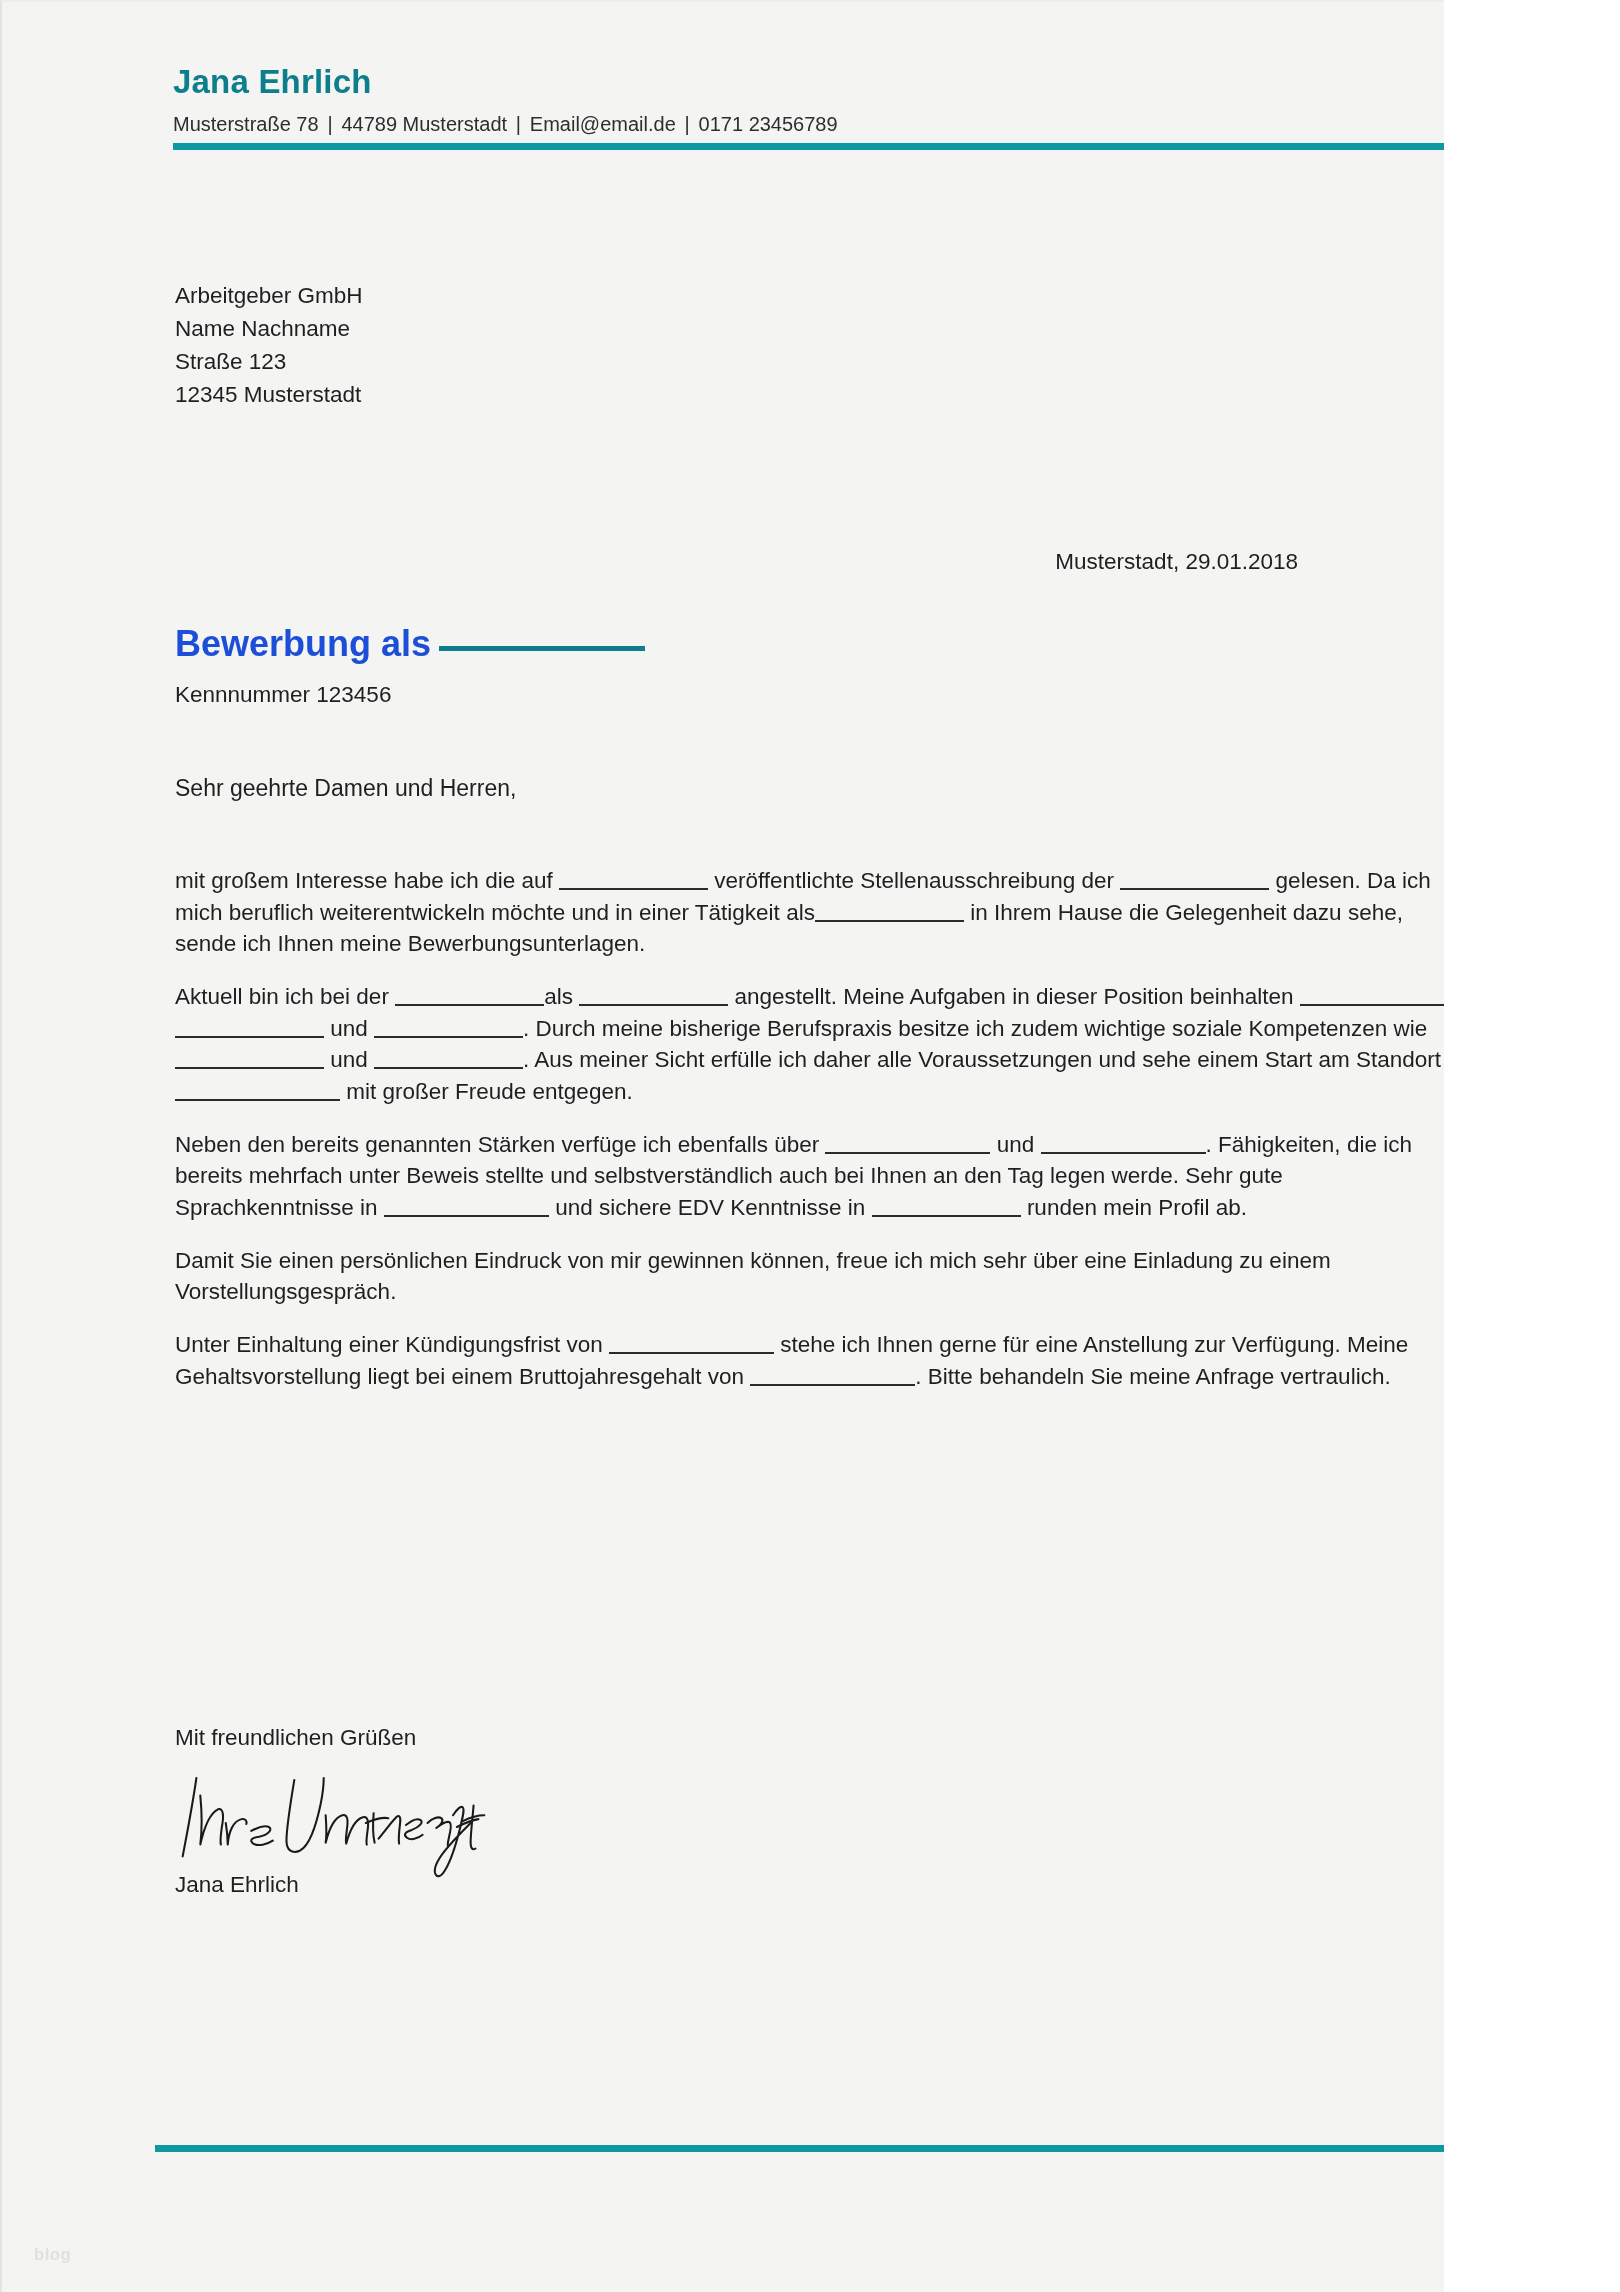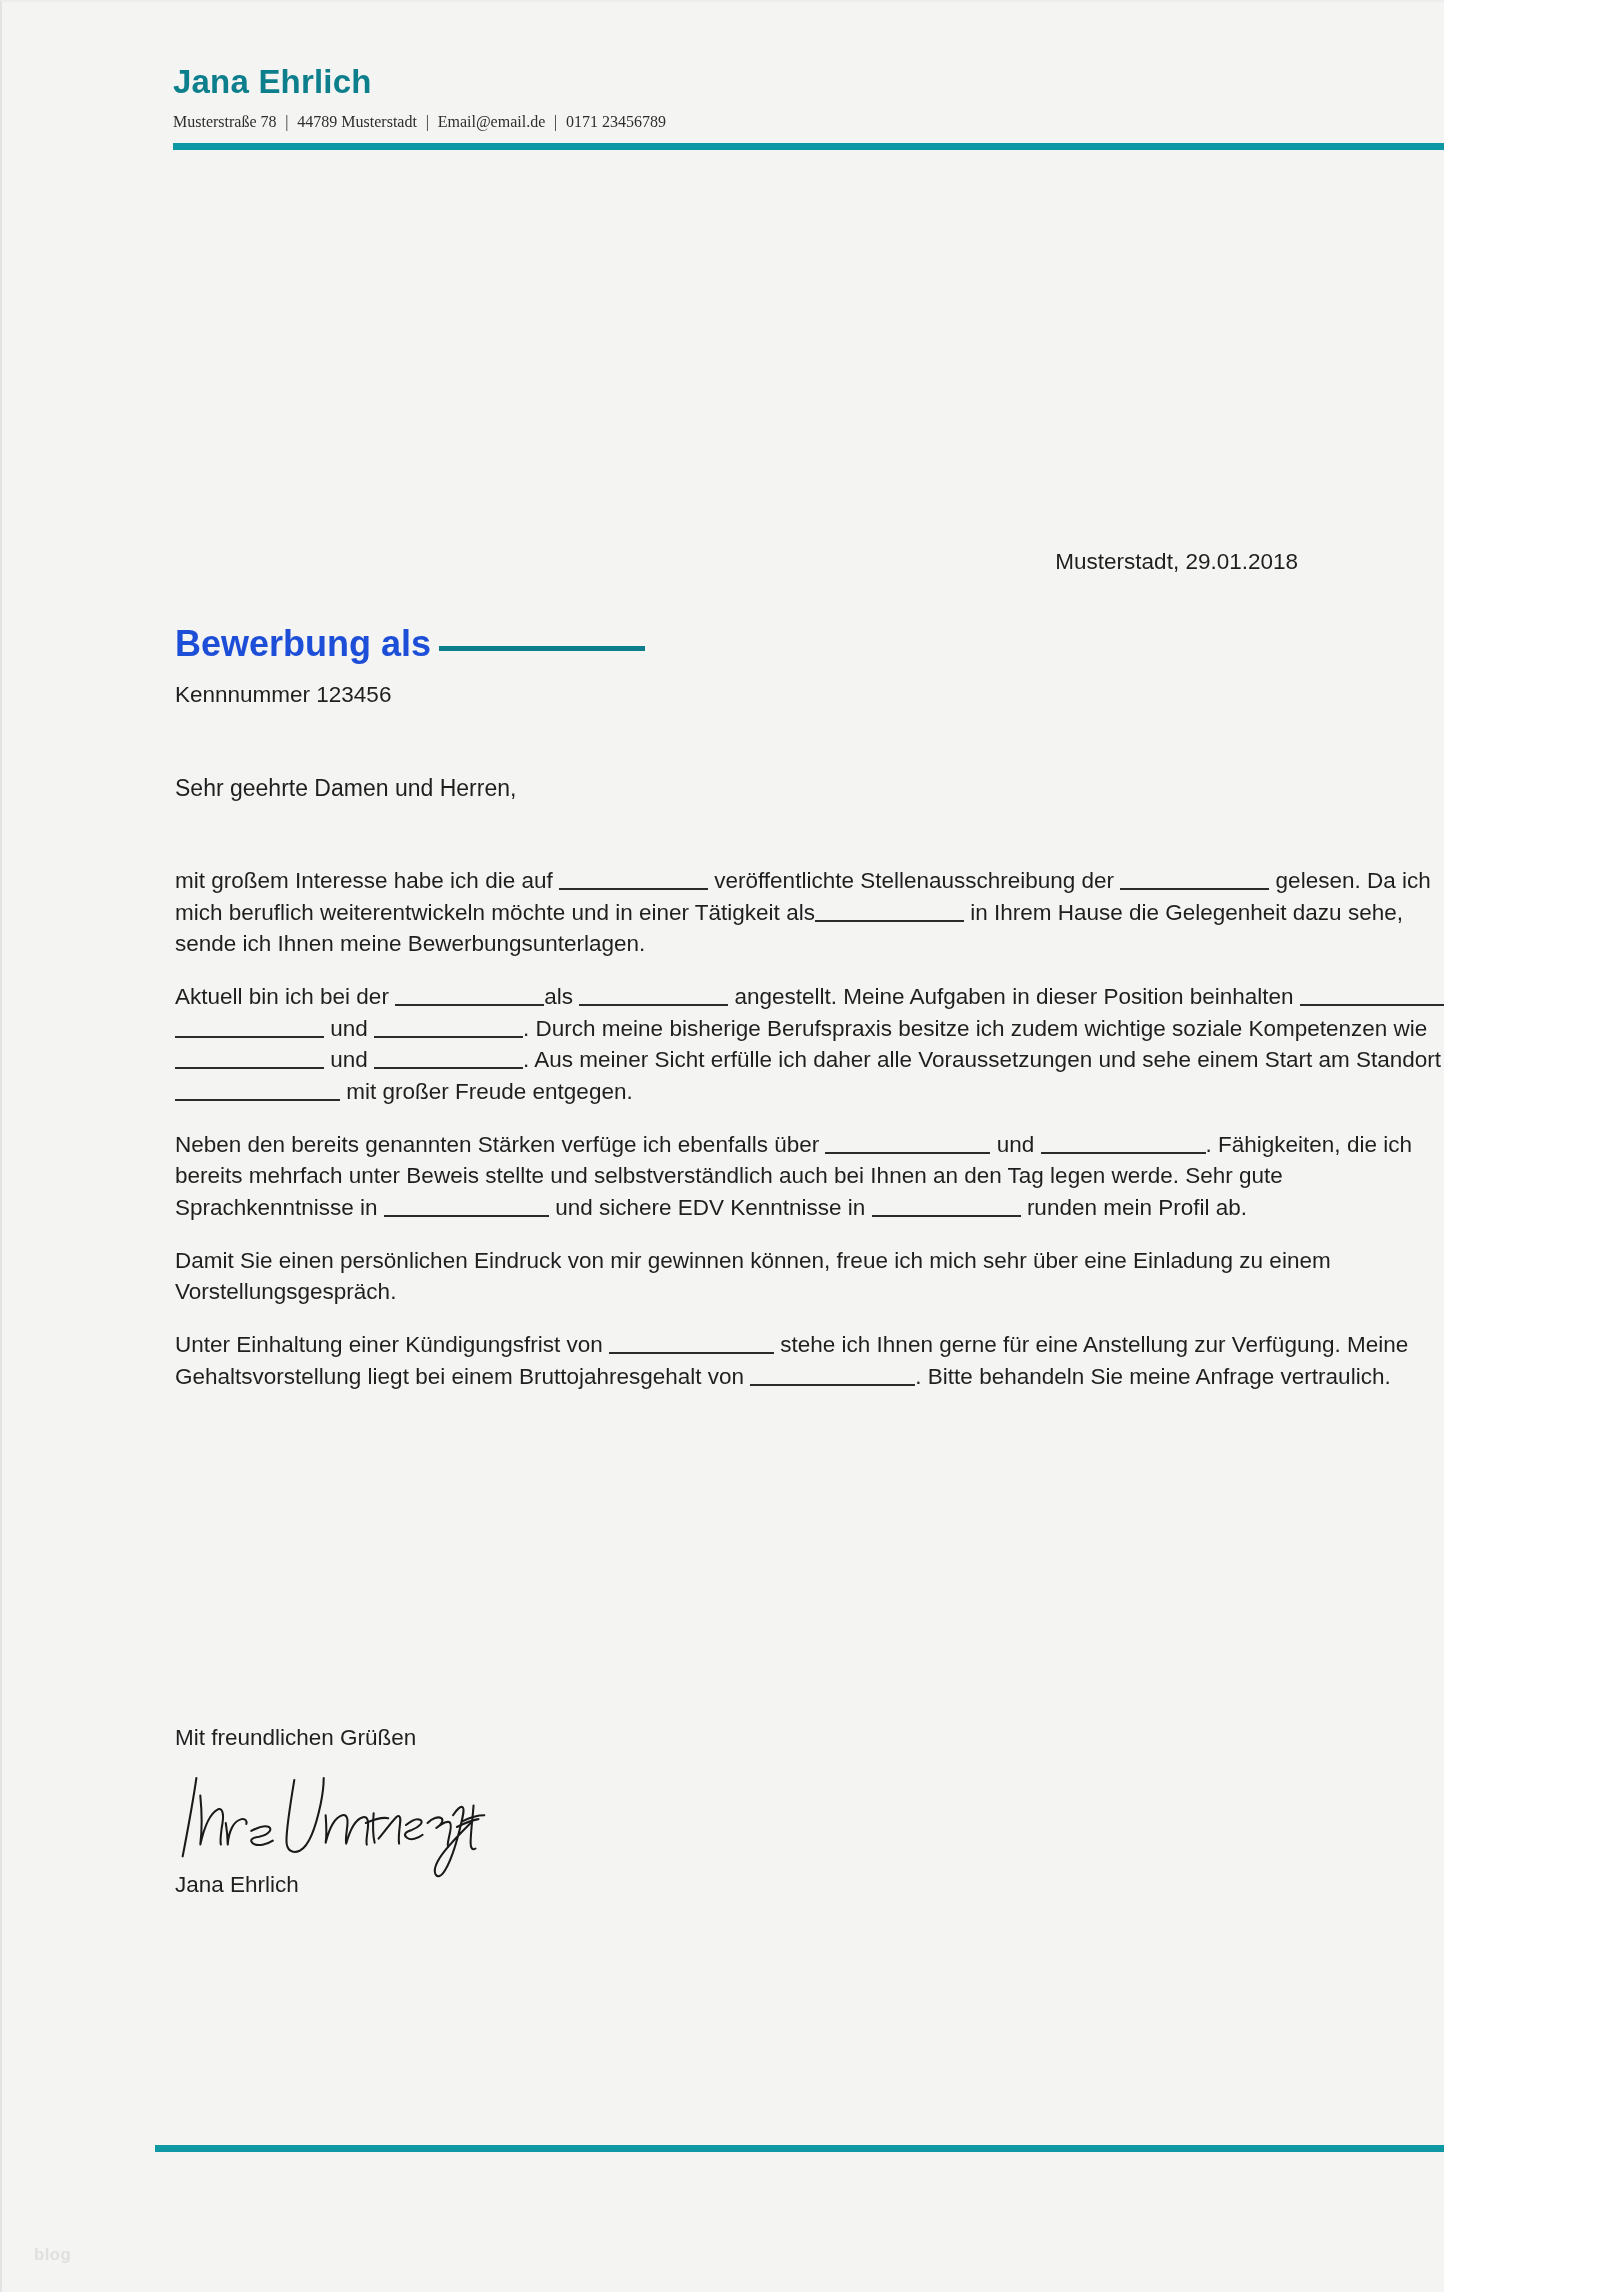--- a/index.html
+++ b/index.html
@@ -31,25 +31,24 @@
   .sender-name {
     color: #0d7f8c;
     font-size: 33px;
     font-weight: bold;
     letter-spacing: 0.2px;
     line-height: 1.15;
     margin: 0;
   }
   .sender-contact {
     margin-top: 10.8px;
-    font-size: 16px;
+    font-size: 20px;
     color: #2e2e2e;
     line-height: 1.2;
     white-space: nowrap;
-    font-family: Liberation Serif, serif;
   }
   .sender-contact .sep {
     color: #2e2e2e;
     padding: 0 8.8px;
   }
   .rule-top {
     position: absolute;
     left: 171px;
     top: 141px;
     width: 1304px;
@@ -184,20 +183,26 @@
 <body>
 
 <div class="page">
 
   <div class="sender">
     <div class="sender-name">Jana Ehrlich</div>
     <div class="sender-contact"><span>Musterstraße 78</span><span class="sep">|</span><span>44789 Musterstadt</span><span class="sep">|</span><span>Email@email.de</span><span class="sep">|</span><span>0171 23456789</span></div>
   </div>
   <div class="rule-top"></div>
 
+  <div class="recipient">
+    <div>Arbeitgeber GmbH</div>
+    <div>Name Nachname</div>
+    <div>Straße 123</div>
+    <div>12345 Musterstadt</div>
+  </div>
 
   <div class="dateline">Musterstadt, 29.01.2018</div>
 
   <div class="subject"><span>Bewerbung als</span><span class="blank-line"></span></div>
   <div class="refnumber">Kennnummer 123456</div>
 
   <div class="salutation">Sehr geehrte Damen und Herren,</div>
 
   <div class="body">
 

